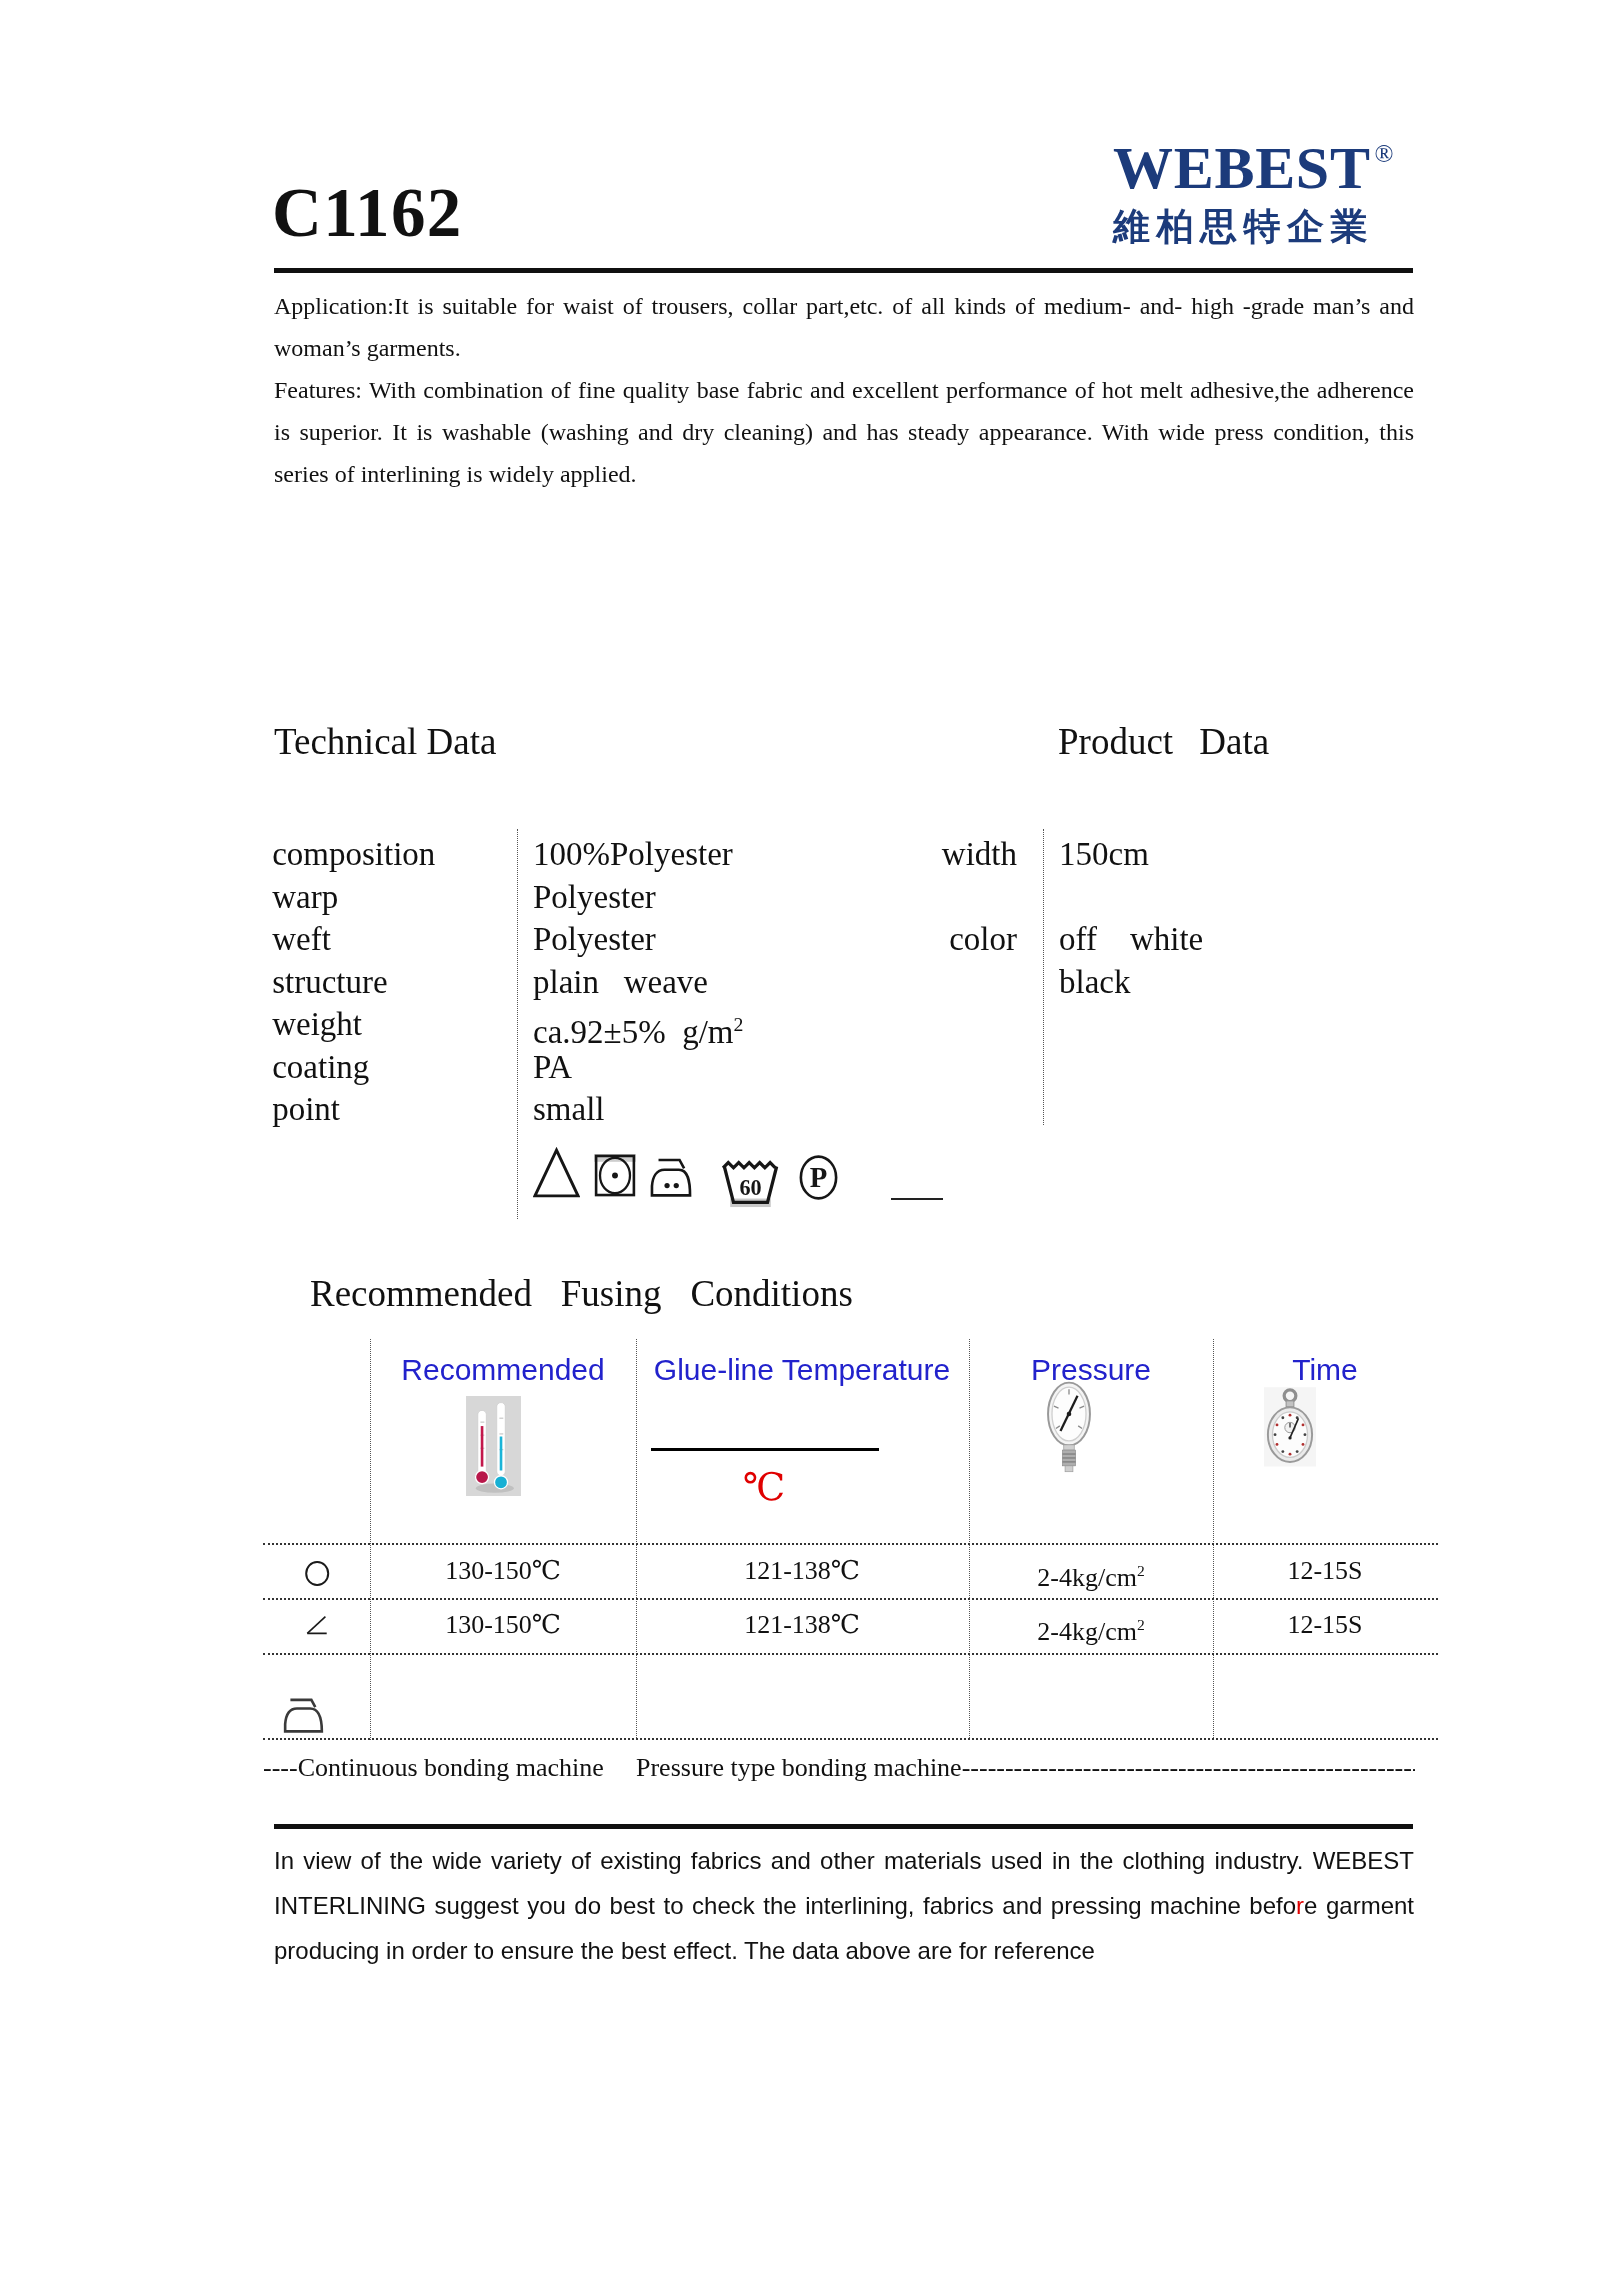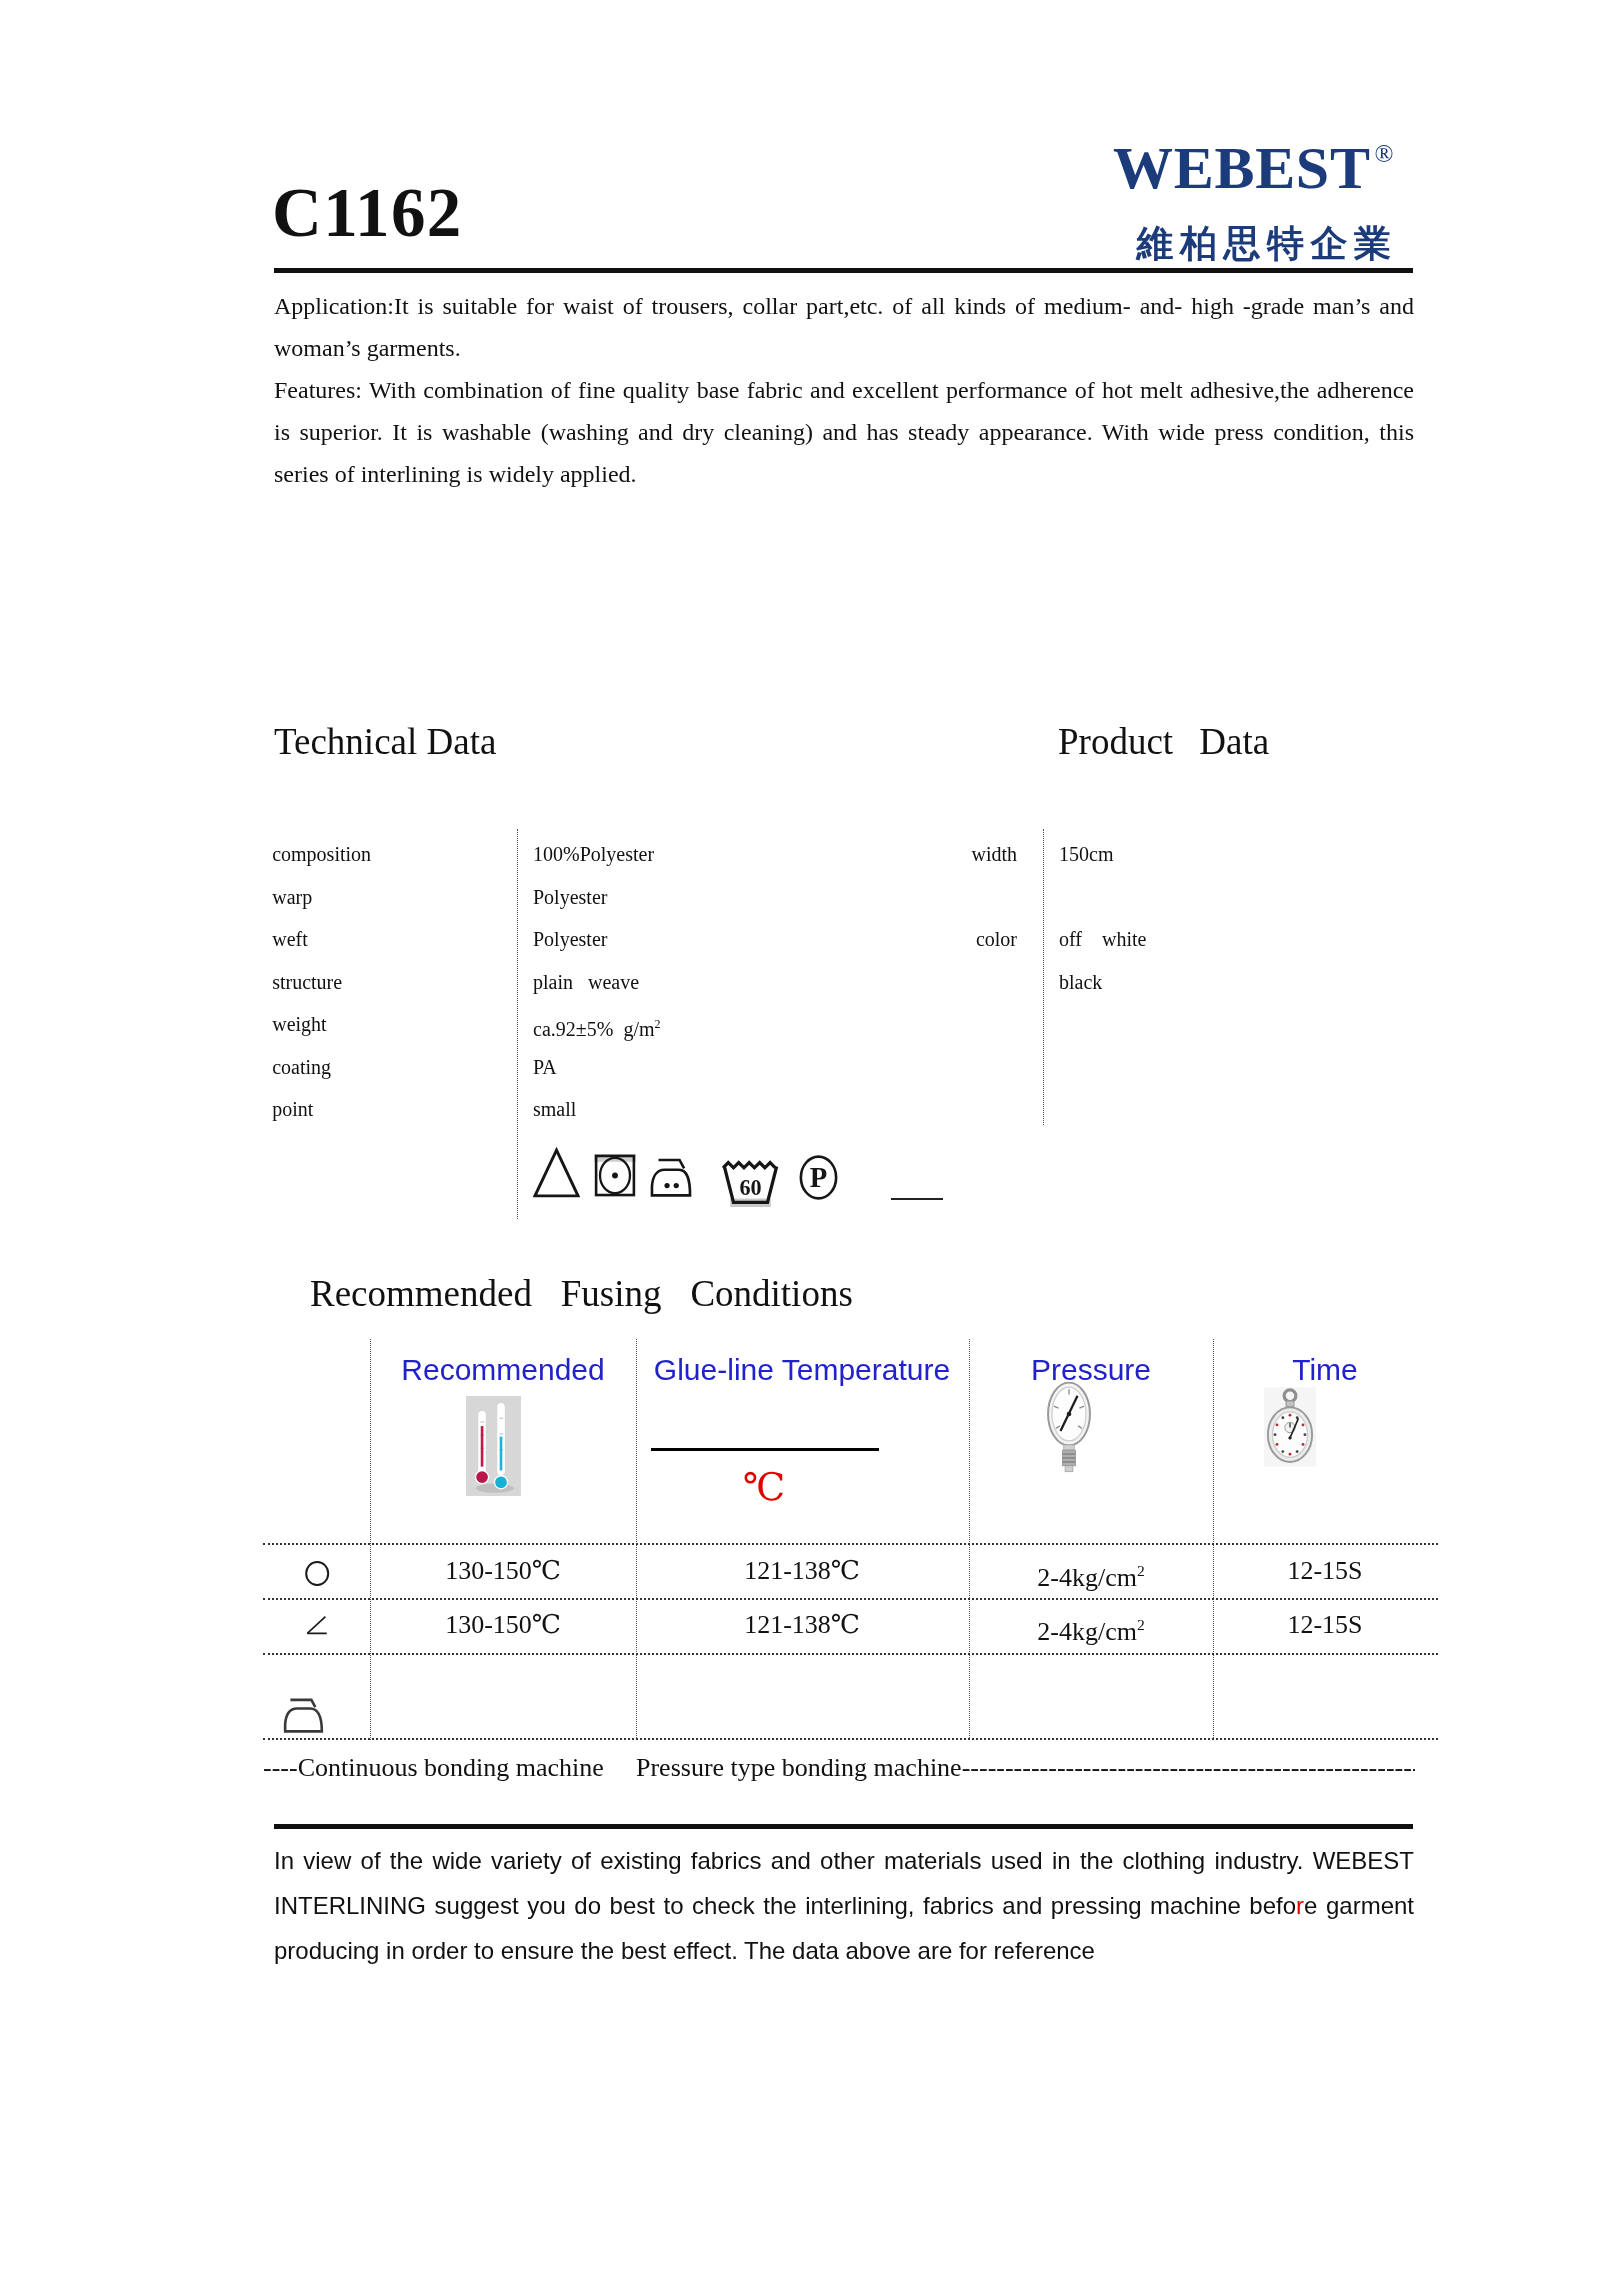--- a/index.html
+++ b/index.html
@@ -7,40 +7,40 @@
   .page{position:relative;width:1623px;height:2295px;background:#ffffff;
         font-family:"Liberation Serif","DejaVu Serif",serif;color:var(--ink);overflow:hidden;}
   .abs{position:absolute;}
 
   
   .product-code{left:272px;top:174px;font-size:69px;font-weight:bold;letter-spacing:1.3px;}
   .logo{left:1113px;top:137px;width:308px;text-align:left;color:var(--navy);}
   .logo-en{font-size:60px;font-weight:bold;line-height:1.05;letter-spacing:0.7px;white-space:nowrap;}
   .logo-reg{display:inline-block;font-size:25px;font-weight:normal;transform:translateY(-26px);margin-left:3.9px;}
   .logo-cn{font-family:"Liberation Sans","DejaVu Sans",sans-serif;font-size:37px;font-weight:bold;
-           letter-spacing:6.5px;margin-top:19px;white-space:nowrap;text-align:center;}
+           letter-spacing:6.5px;margin-top:2px;white-space:nowrap;}
   .rule{background:#101010;height:4.6px;width:1139px;left:274px;}
   .rule-top{top:268px;}
   .rule-bottom{top:1824px;}
 
   
   .intro{left:274px;top:285px;width:1140px;font-size:24px;line-height:42px;text-align:justify;}
   .intro p{margin:0;}
 
   
   .sec-title{font-size:37px;}
   .tech-title{left:274px;top:720px;}
   .prod-title{left:1058px;top:720px;word-spacing:17px;}
 
   
   .tech-table{left:263px;top:833px;width:1175px;height:390px;}
   .vl{position:absolute;border-left:1.3px dotted #555;width:0;}
   .vl-left{left:254px;top:-3.9px;height:390px;}
   .vl-right{left:780px;top:-3.9px;height:296px;}
-  .trow{position:absolute;left:0;width:100%;height:43px;line-height:43px;font-size:20px;}
+  .trow{position:absolute;left:0;width:100%;height:43px;line-height:43px;font-size:33px;}
   .tlabel{position:absolute;left:9.2px;white-space:pre;}
   .tvalue{position:absolute;left:270px;white-space:pre;}
   .plabel{position:absolute;left:655px;width:99px;text-align:right;white-space:pre;}
   .pvalue{position:absolute;left:796px;white-space:pre;}
   sup{font-size:60%;}
 
   .care{position:absolute;top:313px;}
 
   
   .fusing-title{left:274px;top:1272px;word-spacing:19.6px;margin-left:36px;}

